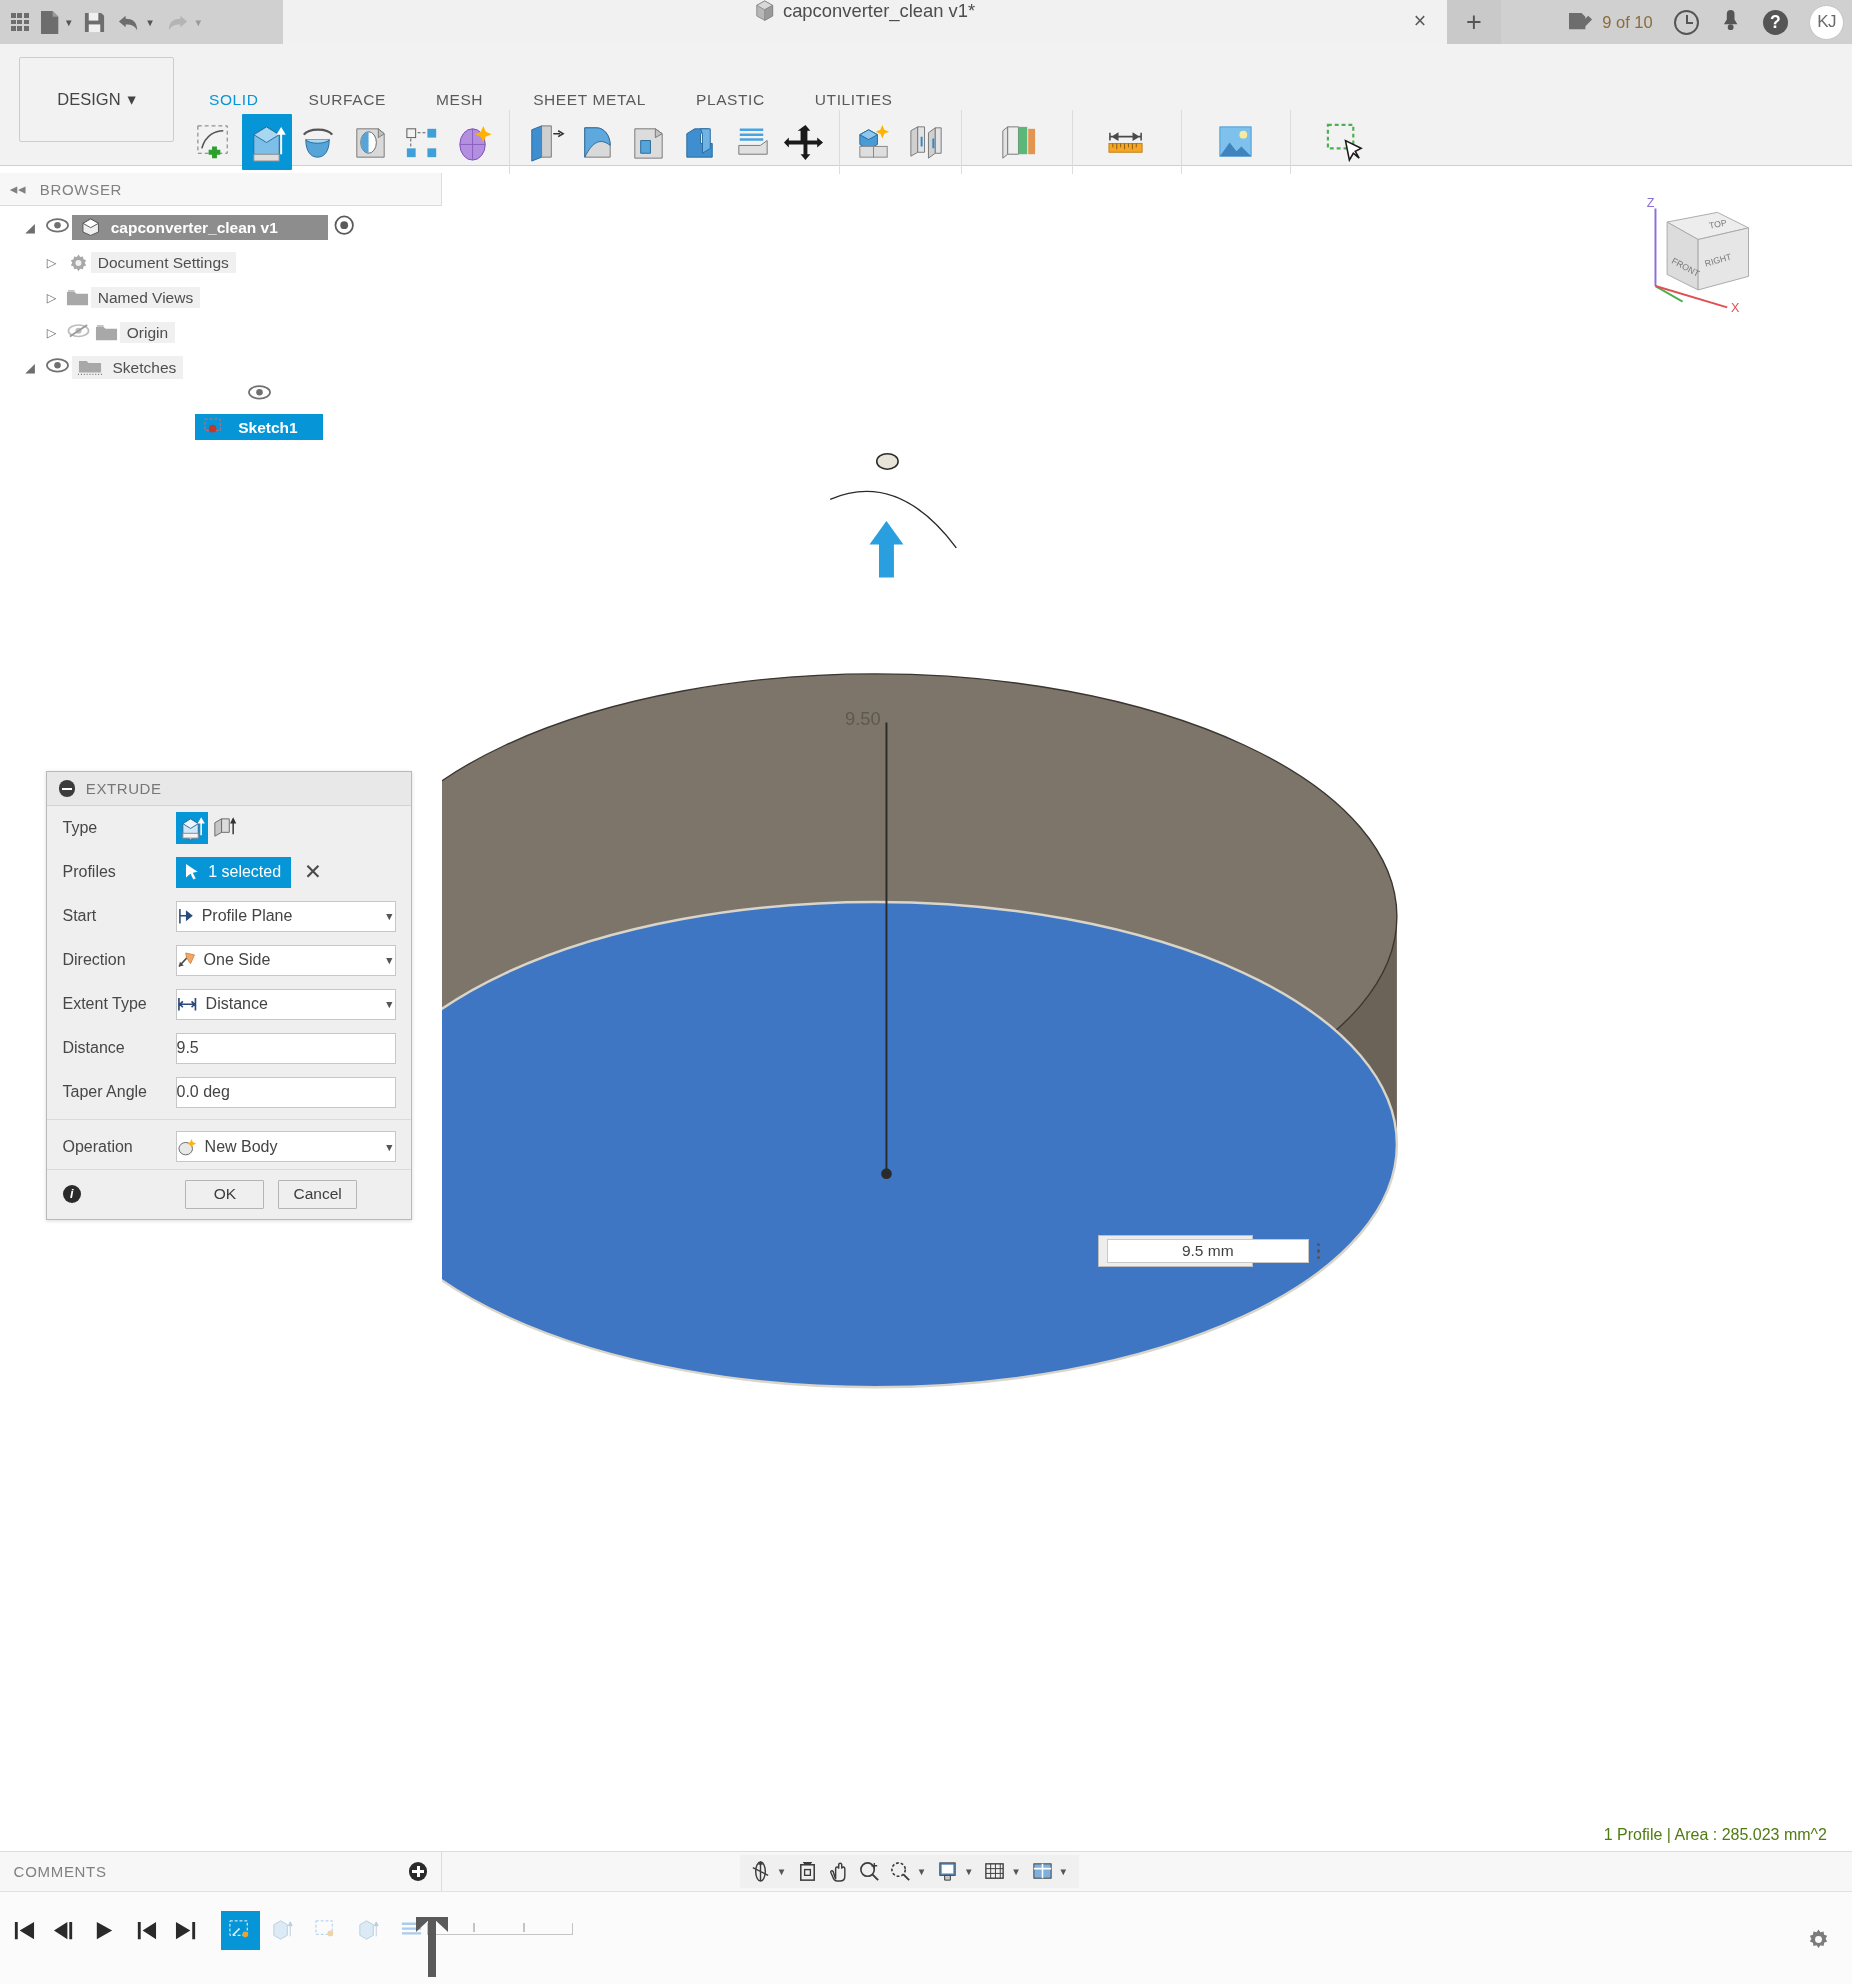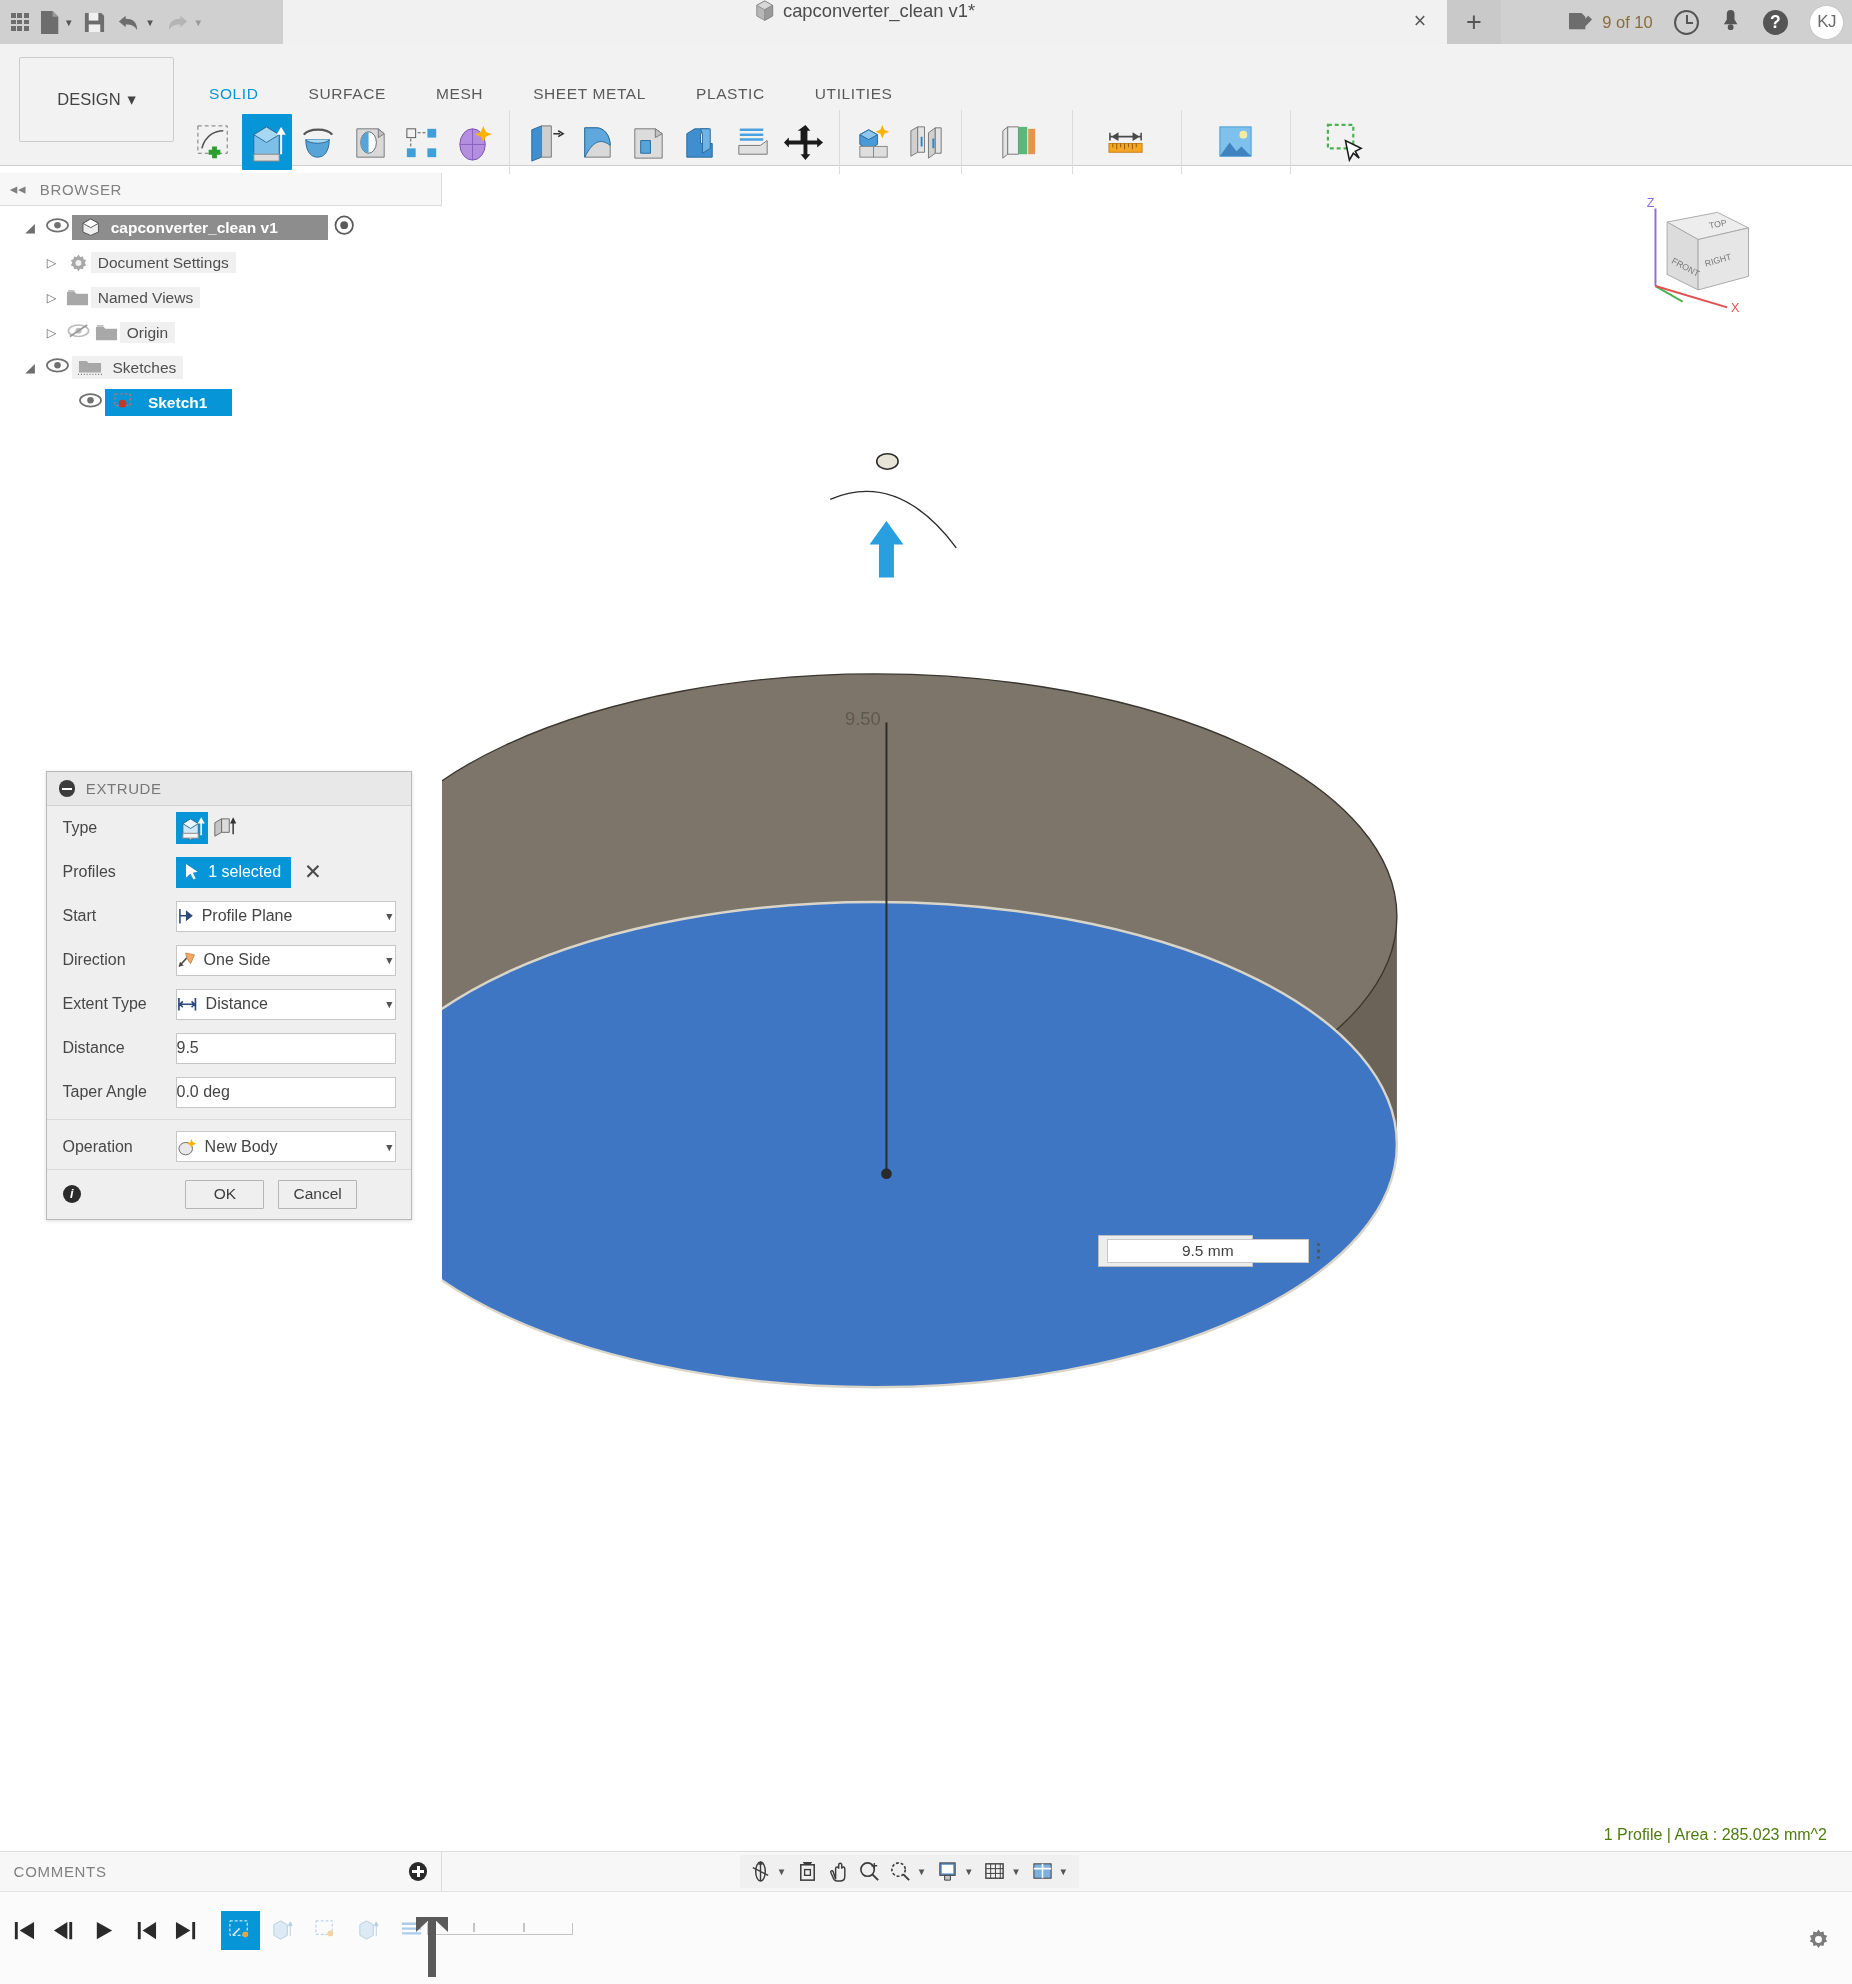--- a/index.html
+++ b/index.html
@@ -66,21 +66,21 @@
   .ribbon {
     position: absolute; left: 0; top: 44px; width: 1852px; height: 122px;
     background: #f2f2f2; border-bottom: 1px solid #cfcfcf;
   }
   .design-btn {
     position: absolute; left: 19px; top: 12.6px; width: 155px; height: 85px;
     border: 1px solid #cccccc; background: #f2f2f2; border-radius: 1.9px;
     display: flex; align-items: center; justify-content: center;
     font-size: 16.5px; color: #444; gap: 6.8px; cursor: pointer;
   }
-  .ribtabs { position:absolute; left: 184px; top: 41px; display: flex; gap: 0; }
+  .ribtabs { position:absolute; left: 184px; top: 47px; display: flex; gap: 0; }
   .ribtab {
     font-size: 15.5px; color: #5a5a5a; letter-spacing: 0.6px; padding: 0 25px;
     cursor: pointer;
   }
   .ribtab.active { color: #0696d7; }
   .panels { position: absolute; left: 180px; top: 66px; display: flex; align-items: flex-start; }
   .panel { display: flex; flex-direction: column; align-items: center; position: relative; padding: 0 3.9px;}
   .panel + .panel { border-left: 1px solid #dcdcdc; }
   .ptools { display: flex; align-items: flex-end; gap: 1.9px; height: 60px; padding: 0 5.8px;}
   .tool { width: 50px; height: 56px; display:flex; align-items:center; justify-content:center; cursor:pointer; position:relative;}
@@ -549,21 +549,21 @@
       </span>
       <span class="lbl">
         <svg style="vertical-align:-4.9px;margin-right:4.9px;" width="25" height="19.4" viewBox="0 0 26 20">
             <path d="M1 3h8l2 2h13v10H1z" fill="#a8a8a8"></path>
             <path d="M0 17h26" stroke="#707070" stroke-width="1.4" stroke-dasharray="1 2"></path>
           </svg>
         <span>Sketches</span>
       </span>
     </div>
 
-    <div class="node selected" style="padding-left:76px;">
+    <div class="node selected" style="padding-left:76px;flex-direction:column;">
       <span class="eye">
         <svg width="23" height="14.6" viewBox="0 0 24 15">
             <ellipse cx="12" cy="7.5" rx="11" ry="6.5" fill="none" stroke="#707070" stroke-width="1.8"></ellipse>
             <circle cx="12" cy="7.5" r="3.4" fill="#707070"></circle>
           </svg>
       </span>
       <span class="lbl">
         <svg style="vertical-align:-4.9px;margin-right:5.8px;" width="25" height="20.4" viewBox="0 0 26 21">
           <rect x="2" y="2" width="16" height="12" fill="none" stroke="#d96a6a" stroke-dasharray="3 2"></rect>
           <circle cx="10" cy="12" r="4" fill="#c0392b"></circle>

